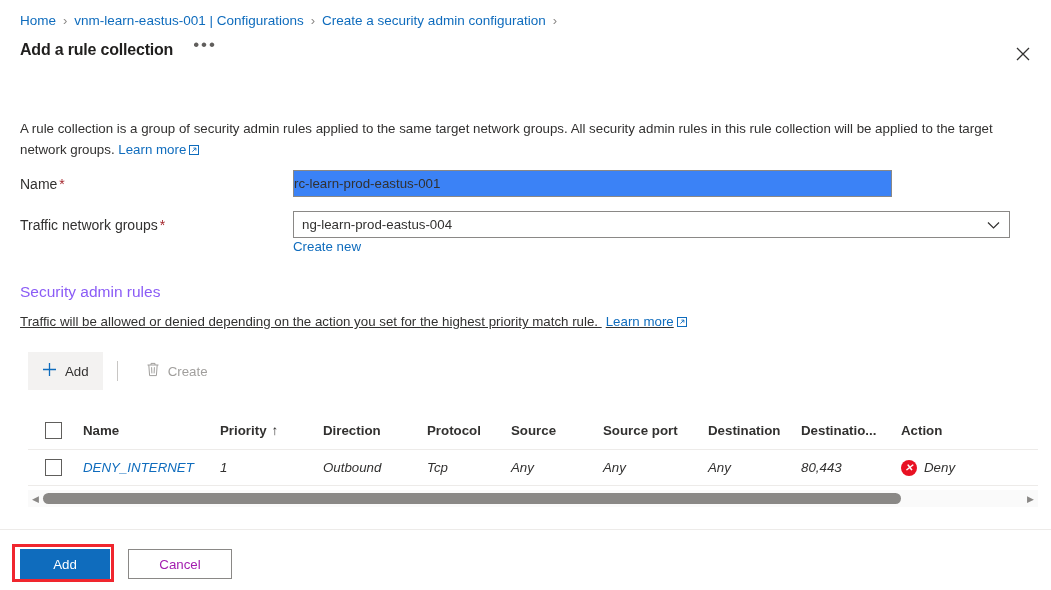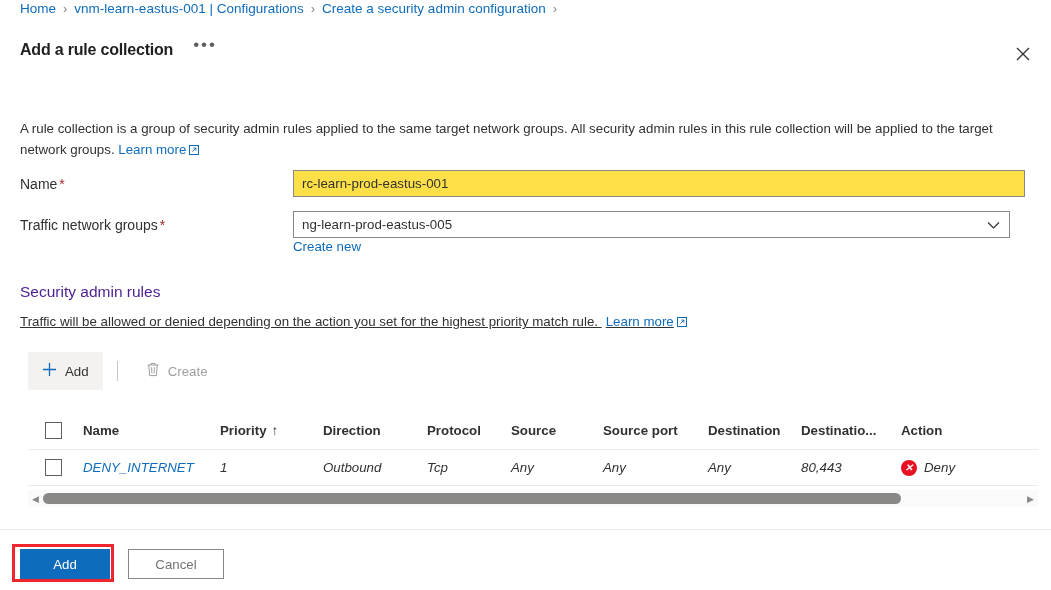--- a/index.html
+++ b/index.html
@@ -8,21 +8,21 @@
     width: 1051px; height: 590px;
     background: #ffffff;
     font-family: "Liberation Sans", sans-serif;
     color: #323130;
     overflow: hidden;
   }
   .page { position: relative; width: 1051px; height: 590px; background:#fff; }
 
   
   .breadcrumb {
-    position: absolute; left: 20px; top: 0;
+    position: absolute; left: 20px; top: 12px;
     display: flex; align-items: flex-end;
     font-size: 13.5px; line-height: 18px;
     white-space: nowrap;
   }
   .bc-link { color: #0f6cbd; cursor: pointer; }
   .bc-sep { color: #8a8886; margin: 0 7px; font-size: 13px; }
 
   
   .title-row { position: absolute; left: 20px; top: 33px; display:flex; align-items:center; }
   .page-title {
@@ -48,42 +48,42 @@
   .link { color: #0f6cbd; cursor: pointer; text-decoration: none; }
   .ext-icon { display:inline-block; vertical-align: -1px; margin-left: 3px; }
 
   
   .form-row { position: absolute; left: 20px; display: flex; align-items: center; }
   .form-label {
     width: 273px; font-size: 14px; color: #323130;
   }
   .req { color: #a4262c; margin-left: 2px; }
   .txtinput {
-    width: 732px; height: 27px;
-    border: 1px solid #8a8886; background: #fde047;
+    width: 599px; height: 27px;
+    border: 1px solid #8a8886; background: #3b82f6;
     font-family: "Liberation Sans", sans-serif;
     font-size: 13.3px; color: #323130;
-    padding: 0 8px; outline: none;
+    padding: 0 0; outline: none;
   }
   .dropdown {
     width: 717px; height: 27px; position: relative;
     border: 1px solid #8a8886; background: #fff;
     display: flex; align-items: center; cursor: pointer;
   }
   .dropdown .dd-value { font-size: 13.3px; color: #323130; padding-left: 8px; }
   .dd-chev { position: absolute; right: 9px; top: 50%; transform: translateY(-50%); color:#323130; }
   .create-new {
     position: absolute; left: 293px; top: 239px;
     font-size: 13.3px; color: #0f6cbd; cursor: pointer;
   }
 
   
   .section-title {
     position: absolute; left: 20px; top: 281px;
-    font-size: 15.5px; color: #4c1d95; line-height: 21px; text-align: center;
+    font-size: 15.5px; color: #8b5cf6; line-height: 21px; text-align: center;
   }
   .section-desc {
     position: absolute; left: 20px; top: 312px;
     font-size: 13.3px; line-height: 19px; color: #323130; text-decoration: underline;
   }
 
   
   .cmdbar { position: absolute; left: 28px; top: 352px; display: flex; align-items: center; height: 38px; }
   .cmd-btn {
     display:flex; align-items:center; gap:8px; height: 38px;
@@ -147,21 +147,21 @@
   .highlight-box {
     position: absolute; left: 12px; top: 544px; width: 102px; height: 38px;
     border: 3px solid #f0262e; pointer-events: none;
   }
   .btn-primary {
     width: 90px; height: 30px; background: #0f6cbd; color: #fff;
     border: none; font-size: 13.3px; cursor: pointer;
     font-family: "Liberation Sans", sans-serif;
   }
   .btn-secondary {
-    width: 96px; height: 30px; background: #fff; color: #737373;
+    width: 104px; height: 30px; background: #fff; color: #a21caf;
     border: 1px solid #8a8886; font-size: 13.3px; cursor: pointer;
     font-family: "Liberation Sans", sans-serif;
   }
 </style>
 </head>
 <body>
 
 <div class="page">
 
   <div class="breadcrumb">
@@ -197,21 +197,21 @@
       <span>Name</span><span class="req">*</span>
     </div>
     <input class="txtinput" type="text" value="rc-learn-prod-eastus-001" style="">
   </div>
 
   <div class="form-row" style="top:211px;">
     <div class="form-label">
       <span>Traffic network groups</span><span class="req">*</span>
     </div>
     <div class="dropdown">
-      <span class="dd-value">ng-learn-prod-eastus-005</span>
+      <span class="dd-value">ng-learn-prod-eastus-004</span>
       <span class="dd-chev">
         <svg width="13" height="9" viewBox="0 0 13 9">
             <path d="M1 1.5 L6.5 7 L12 1.5" stroke="#323130" stroke-width="1.2" fill="none"></path>
           </svg>
       </span>
     </div>
   </div>
 
   <div class="create-new">Create new</div>
 

